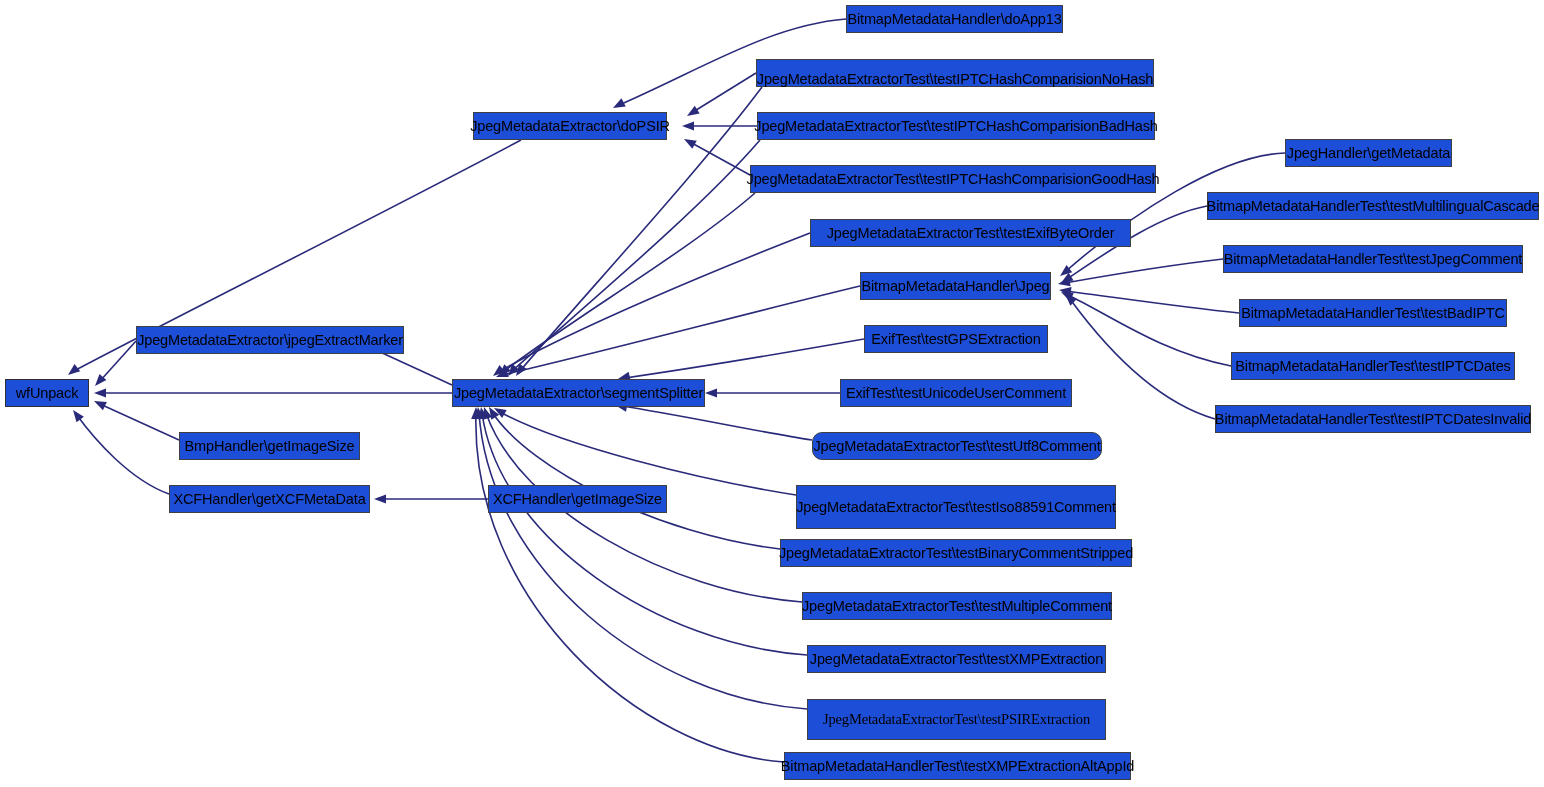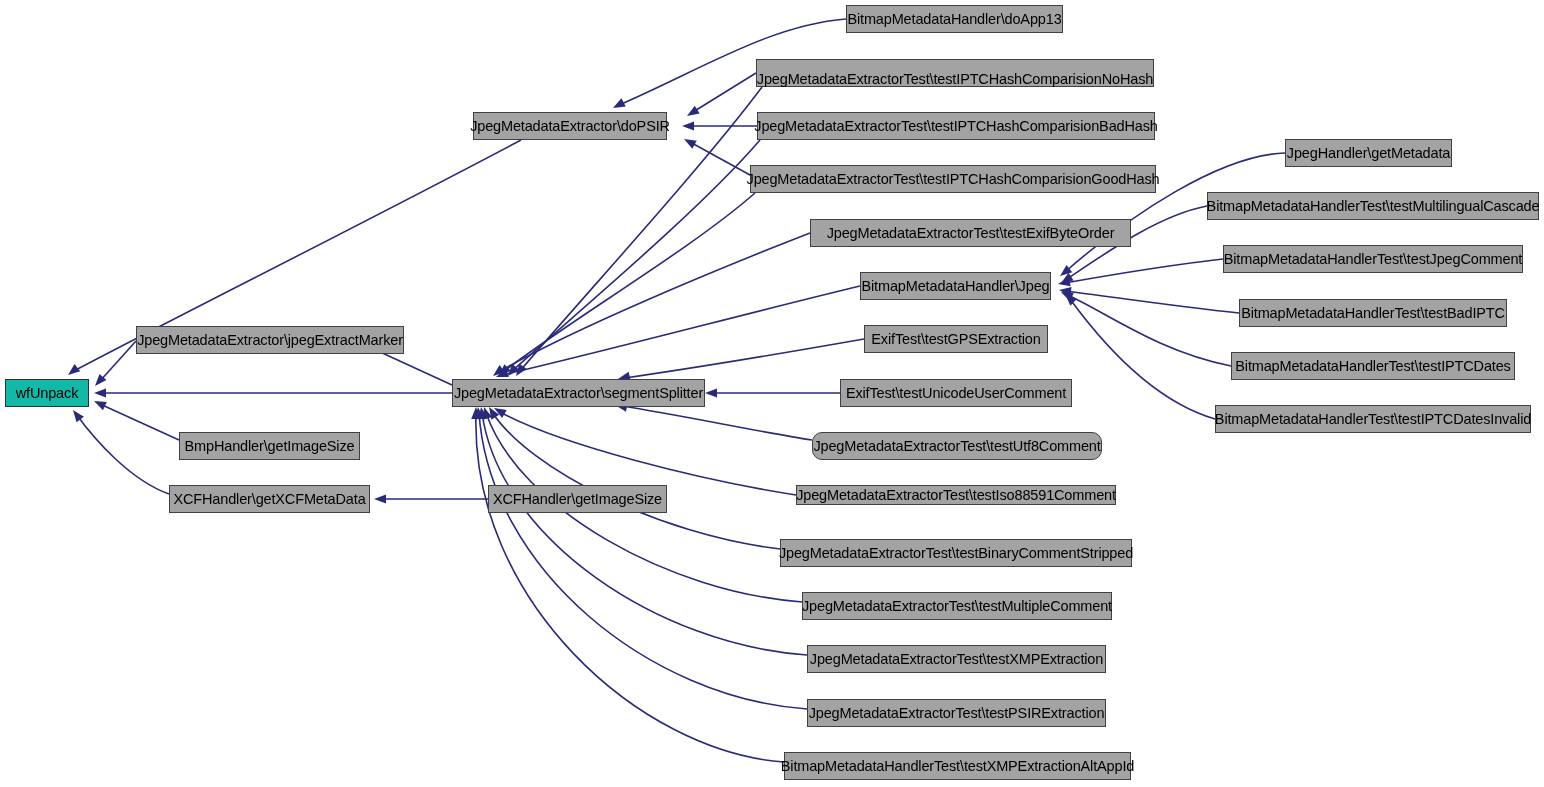--- a/index.html
+++ b/index.html
@@ -26,32 +26,32 @@
     stroke: #2a2a7a;
     stroke-width: 1.6;
   }
   .arrow-head {
     fill: #2a2a7a;
     stroke: none;
   }
   .node {
     position: absolute;
     box-sizing: border-box;
-    background: #a3a3a3;
+    background: #1d4ed8;
     border: 1.5px solid #404040;
     display: flex;
     align-items: center;
     justify-content: center;
     white-space: nowrap;
     font-size: 14.5px;
     color: #000000;
     letter-spacing: -0.15px;
   }
   .node.current {
-    background: #14b8a6;
+    background: #1d4ed8;
     border: 1.5px solid #303030;
   }
   .node-label {
     display: block;
     line-height: 1;
     padding: 0 6px;
   }
 </style>
 </head>
 <body>
@@ -163,33 +163,33 @@
       </div>
       <div class="node" style="left: 864px; top: 325px; width: 184px; height: 28px;">
         <span class="node-label">ExifTest\testGPSExtraction</span>
       </div>
       <div class="node" style="left: 840px; top: 379px; width: 232px; height: 28px;">
         <span class="node-label">ExifTest\testUnicodeUserComment</span>
       </div>
       <div class="node" style="left: 812px; top: 432px; width: 290px; height: 28px; border-radius: 10px;">
         <span class="node-label">JpegMetadataExtractorTest\testUtf8Comment</span>
       </div>
-      <div class="node" style="left: 796px; top: 485px; width: 320px; height: 20px;">
+      <div class="node" style="left: 796px; top: 485px; width: 320px; height: 44px;">
         <span class="node-label">JpegMetadataExtractorTest\testIso88591Comment</span>
       </div>
       <div class="node" style="left: 780px; top: 539px; width: 352px; height: 28px;">
         <span class="node-label">JpegMetadataExtractorTest\testBinaryCommentStripped</span>
       </div>
       <div class="node" style="left: 802px; top: 592px; width: 310px; height: 28px;">
         <span class="node-label">JpegMetadataExtractorTest\testMultipleComment</span>
       </div>
       <div class="node" style="left: 807px; top: 645px; width: 299px; height: 28px;">
         <span class="node-label">JpegMetadataExtractorTest\testXMPExtraction</span>
       </div>
-      <div class="node" style="left: 807px; top: 699px; width: 299px; height: 28px;">
+      <div class="node" style="left: 807px; top: 699px; width: 299px; height: 41px; font-family: Liberation Serif, serif;">
         <span class="node-label">JpegMetadataExtractorTest\testPSIRExtraction</span>
       </div>
       <div class="node" style="left: 784px; top: 752px; width: 347px; height: 28px;">
         <span class="node-label">BitmapMetadataHandlerTest\testXMPExtractionAltAppId</span>
       </div>
       <div class="node" style="left: 1285px; top: 139px; width: 167px; height: 28px;">
         <span class="node-label">JpegHandler\getMetadata</span>
       </div>
       <div class="node" style="left: 1207px; top: 192px; width: 332px; height: 28px;">
         <span class="node-label">BitmapMetadataHandlerTest\testMultilingualCascade</span>

